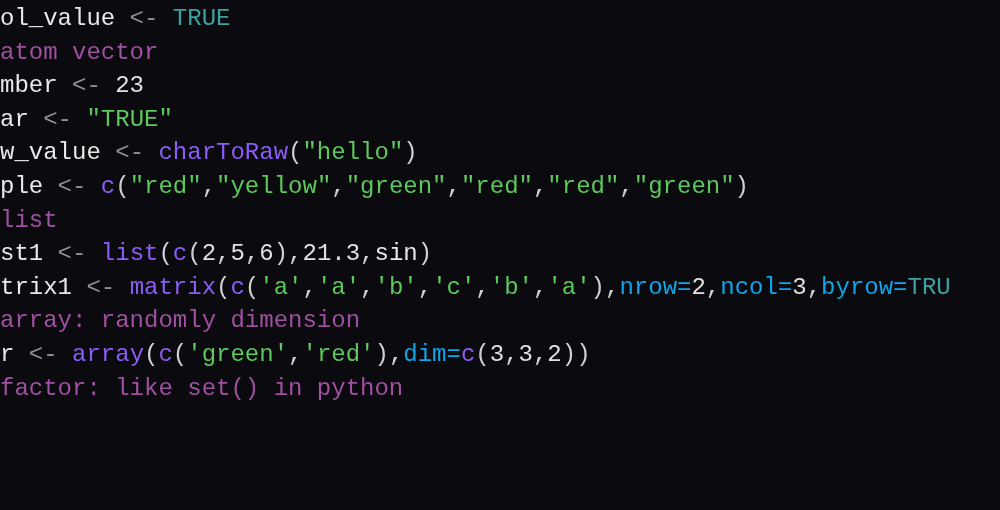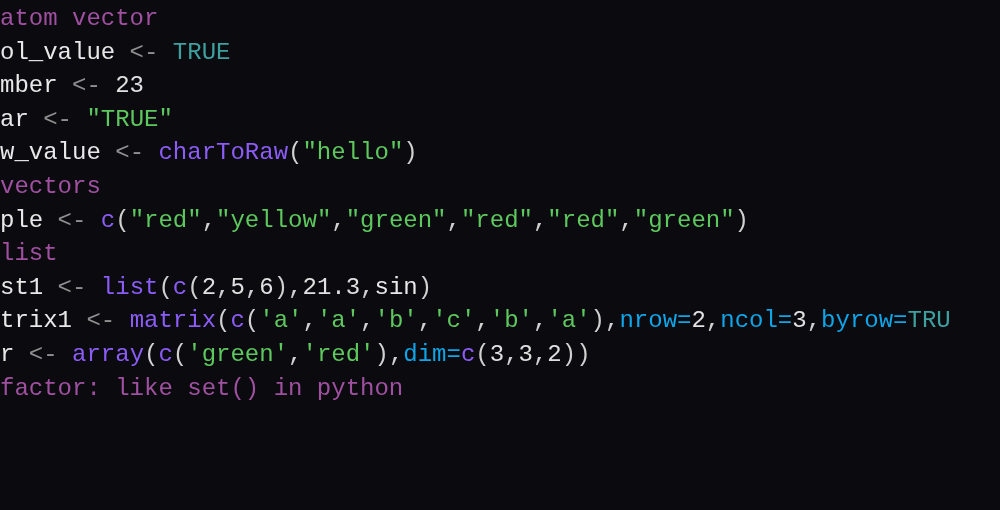--- a/index.html
+++ b/index.html
@@ -46,41 +46,41 @@
       color: #d0d0d0;
     }
     .arg {
       color: #0ea5e9;
     }
   </style>
 </head>
 <body>
 
 <div>
+  <div class="code-line"><span class="variable">ol_value</span><span class="operator"> &lt;- </span><span class="keyword">TRUE</span></div>
+
   <div class="code-line"><span class="comment">atom vector</span></div>
-
-  <div class="code-line"><span class="variable">ol_value</span><span class="operator"> &lt;- </span><span class="keyword">TRUE</span></div>
 
   <div class="code-line"><span class="variable">mber</span><span class="operator"> &lt;- </span><span class="number">23</span></div>
 
 
 
   <div class="code-line"><span class="variable">ar</span><span class="operator"> &lt;- </span><span class="string">"TRUE"</span></div>
 
   <div class="code-line"><span class="variable">w_value</span><span class="operator"> &lt;- </span><span class="function">charToRaw</span><span class="punct">(</span><span class="string">"hello"</span><span class="punct">)</span></div>
 
-  <div class="code-line"><span class="comment">vectors</span></div>
 
   <div class="code-line"><span class="variable">ple</span><span class="operator"> &lt;- </span><span class="function">c</span><span class="punct">(</span><span class="string">"red"</span><span class="punct">,</span><span class="string">"yellow"</span><span class="punct">,</span><span class="string">"green"</span><span class="punct">,</span><span class="string">"red"</span><span class="punct">,</span><span class="string">"red"</span><span class="punct">,</span><span class="string">"green"</span><span class="punct">)</span></div>
 
   <div class="code-line"><span class="comment">list</span></div>
 
   <div class="code-line"><span class="variable">st1</span><span class="operator"> &lt;- </span><span class="function">list</span><span class="punct">(</span><span class="function">c</span><span class="punct">(</span><span class="number">2</span><span class="punct">,</span><span class="number">5</span><span class="punct">,</span><span class="number">6</span><span class="punct">)</span><span class="punct">,</span><span class="number">21.3</span><span class="punct">,</span><span class="variable">sin</span><span class="punct">)</span></div>
 
 
   <div class="code-line"><span class="variable">trix1</span><span class="operator"> &lt;- </span><span class="function">matrix</span><span class="punct">(</span><span class="function">c</span><span class="punct">(</span><span class="string">'a'</span><span class="punct">,</span><span class="string">'a'</span><span class="punct">,</span><span class="string">'b'</span><span class="punct">,</span><span class="string">'c'</span><span class="punct">,</span><span class="string">'b'</span><span class="punct">,</span><span class="string">'a'</span><span class="punct">)</span><span class="punct">,</span><span class="arg">nrow=</span><span class="number">2</span><span class="punct">,</span><span class="arg">ncol=</span><span class="number">3</span><span class="punct">,</span><span class="arg">byrow=</span><span class="keyword">TRU</span></div>
 
+  <div class="code-line"><span class="comment">array: randomly dimension</span></div>
 
   <div class="code-line"><span class="variable">r</span><span class="operator"> &lt;- </span><span class="function">array</span><span class="punct">(</span><span class="function">c</span><span class="punct">(</span><span class="string">'green'</span><span class="punct">,</span><span class="string">'red'</span><span class="punct">)</span><span class="punct">,</span><span class="arg">dim=</span><span class="function">c</span><span class="punct">(</span><span class="number">3</span><span class="punct">,</span><span class="number">3</span><span class="punct">,</span><span class="number">2</span><span class="punct">)</span><span class="punct">)</span></div>
 
   <div class="code-line"><span class="comment">factor: like set() in python</span></div>
 
 </div>
 
 </body></html>

